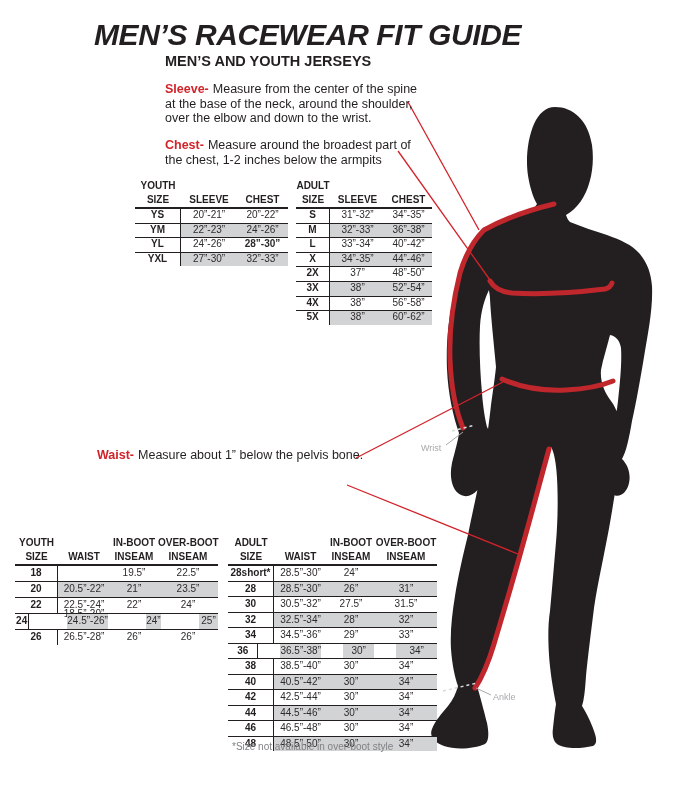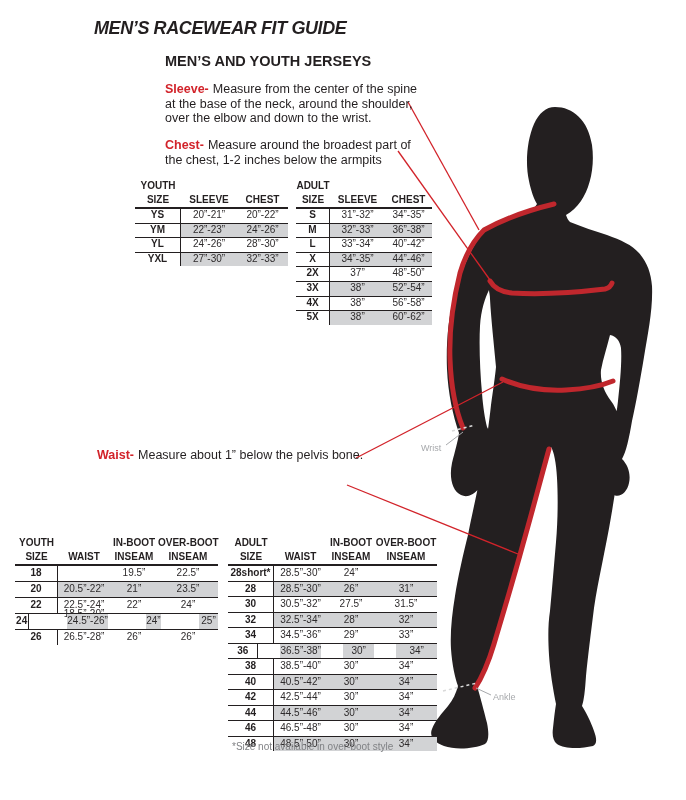--- a/index.html
+++ b/index.html
@@ -7,21 +7,21 @@
     --red:#d2232a;
     --line-red:#c0272d;
     --shade:#d2d3d5;
     --gray:#a7a9ac;
   }
   html,body{margin:0;padding:0;background:#fff;}
   .page{position:relative;width:686px;height:800px;background:#fff;overflow:hidden;
         font-family:"Liberation Sans","DejaVu Sans",sans-serif;color:var(--ink);}
   .abs{position:absolute;}
   #figure-svg{position:absolute;left:0;top:0;width:686px;height:800px;}
-  h1.title{left:94px;top:18px;margin:0;font-size:18px;font-style:italic;font-weight:700;
+  h1.title{left:94px;top:18px;margin:0;font-size:30px;font-style:italic;font-weight:700;
            letter-spacing:-0.4px;white-space:nowrap;}
   h2.sec{margin:0;font-size:14.5px;font-weight:700;white-space:nowrap;}
   p.def{margin:0;font-size:12.5px;line-height:14.5px;}
   p.oneline{white-space:nowrap;}
   .term{color:var(--red);font-weight:700;margin-right:4px;}
   .size-table{position:absolute;}
   .trow{display:flex;}
   .trow.group{height:14px;}
   .trow.head{height:13px;border-bottom:2px solid var(--ink);}
   .hcell{box-sizing:border-box;font-weight:700;font-size:10px;line-height:12px;text-align:center;white-space:nowrap;}
@@ -115,21 +115,21 @@
         <div class="cell val" style="width: 51px; line-height: 12.5px;">20”-22”</div>
       </div>
       <div class="trow data shade" style="height: 13.5px;">
         <div class="cell size" style="width: 46px; line-height: 12.5px;">YM</div>
         <div class="cell val" style="width: 56px; line-height: 12.5px;">22”-23”</div>
         <div class="cell val" style="width: 51px; line-height: 12.5px;">24”-26”</div>
       </div>
       <div class="trow data" style="height: 13.5px;">
         <div class="cell size" style="width: 46px; line-height: 12.5px;">YL</div>
         <div class="cell val" style="width: 56px; line-height: 12.5px;">24”-26”</div>
-        <div class="cell val" style="width: 51px; line-height: 12.5px;">28”-30”</div>
+        <div class="cell val" style="width: 51px; line-height: 12.5px; font-weight: bold;">28”-30”</div>
       </div>
       <div class="trow data shade" style="height: 13.5px;">
         <div class="cell size" style="width: 46px; line-height: 12.5px;">YXL</div>
         <div class="cell val" style="width: 56px; line-height: 12.5px;">27”-30”</div>
         <div class="cell val" style="width: 51px; line-height: 12.5px;">32”-33”</div>
       </div>
     </div>
   <div class="size-table" style="left:296px;top:180px;width:136px;">
       <div class="trow group">
         <div class="hcell" style="width: 34px;">ADULT</div>

